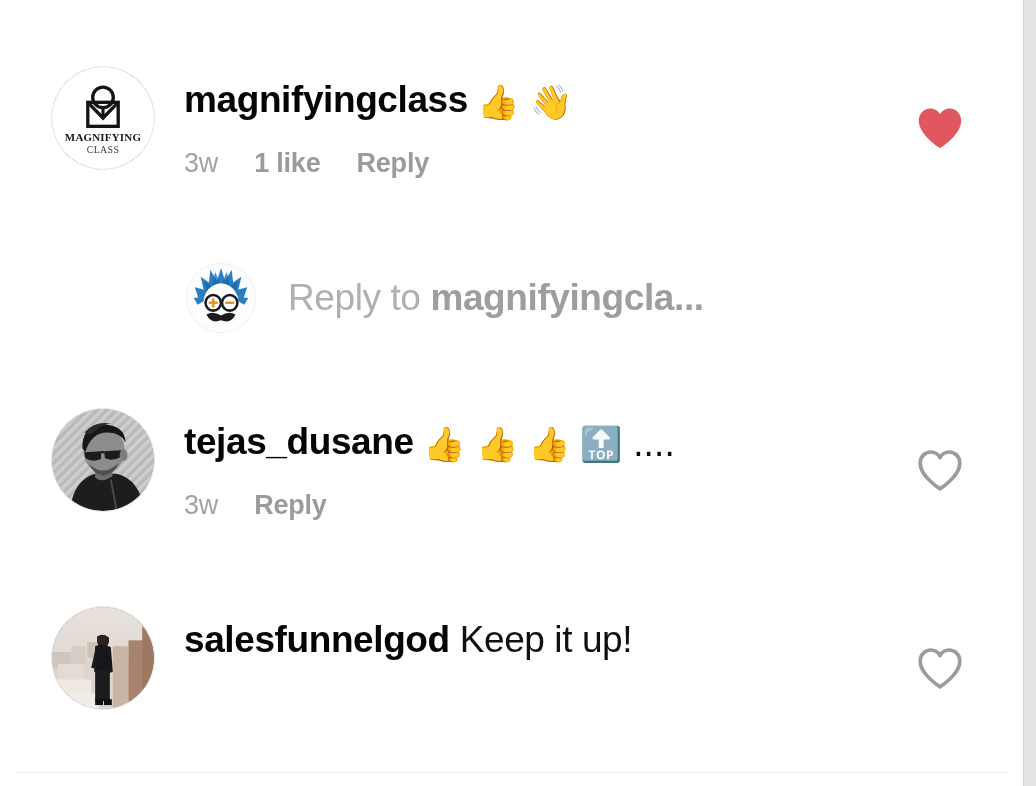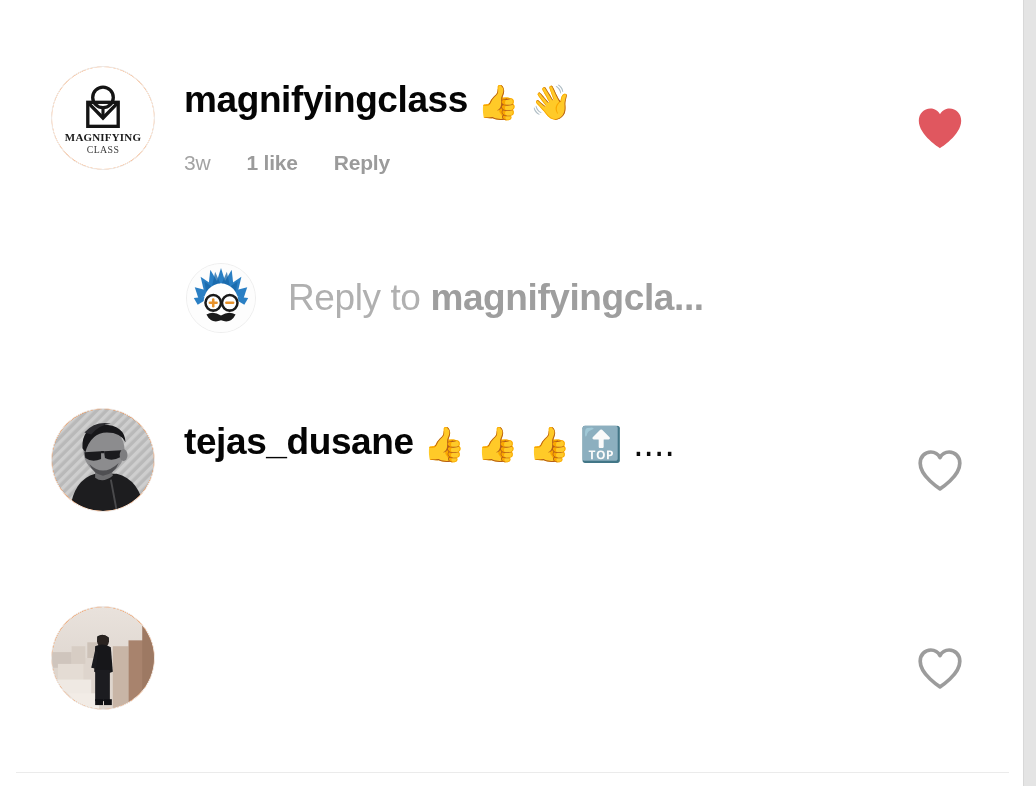--- a/index.html
+++ b/index.html
@@ -57,21 +57,21 @@
     width: 104px;
     height: 104px;
   }
 
   .avatar {
     width: 104px;
     height: 104px;
     border-radius: 50%;
     overflow: hidden;
     position: relative;
-    background: #f97316;
+    background: #a3a3a3;
     border: 1px solid #ededed;
     box-sizing: border-box;
   }
 
   .body-col {
     flex: 1 1 auto;
     margin-left: 29px;
     padding-top: 6px;
     min-width: 0;
   }
@@ -92,21 +92,21 @@
     color: #101010;
   }
   .emoji {
     font-family: "DejaVu Sans", sans-serif;
     font-size: 34px;
     vertical-align: -2px;
   }
 
   .meta-line {
     margin-top: 14px;
-    font-size: 21px;
+    font-size: 27px;
     line-height: 38px;
     color: #9a9a9a;
     letter-spacing: -0.2px;
     white-space: nowrap;
   }
   .meta-time {
     font-weight: 400;
     color: #a3a3a3;
     margin-right: 36px;
   }
@@ -295,20 +295,23 @@
 
               <ellipse cx="73" cy="47" rx="4" ry="6" fill="#7d7d7f"></ellipse>
             </g>
           </svg>
         </div>
       </div>
       <div class="body-col">
         <div class="comment-line">
           <span class="username">tejas_dusane</span><span>&nbsp;</span><span class="emoji">👍 👍 👍 🔝 ....</span>
         </div>
+        <div class="meta-line">
+          <span class="meta-time">3w</span><span class="meta-action">Reply</span>
+        </div>
       </div>
       <div class="like-btn" style="left:912px; top:34px;">
         <svg width="48" height="44" viewBox="0 0 24 22">
           <path d="M12 20.4 C 12 20.4 2.1 14.3 2.1 7.6 C 2.1 4.3 4.5 2.0 7.4 2.0 C 9.6 2.0 11.2 3.3 12 4.8 C 12.8 3.3 14.4 2.0 16.6 2.0 C 19.5 2.0 21.9 4.3 21.9 7.6 C 21.9 14.3 12 20.4 12 20.4 Z" fill="none" stroke="#9c9c9c" stroke-width="1.85" stroke-linejoin="round"></path>
         </svg>
       </div>
     </div>
 
     <div class="comment-row" style="top:606px;">
       <div class="avatar-wrap">
@@ -345,20 +348,23 @@
               <rect x="44" y="94" width="8" height="6" fill="#111114"></rect>
               <rect x="53" y="94" width="8" height="6" fill="#111114"></rect>
               <path d="M44 44 L 40 62 L 45 63 L 47 46 Z" fill="#1a1a1e"></path>
 
               <rect x="92" y="0" width="12" height="104" fill="#9d7963"></rect>
             </g>
           </svg>
         </div>
       </div>
       <div class="body-col">
+        <div class="comment-line">
+          <span class="username">salesfunnelgod</span><span>&nbsp;</span><span class="comment-text">Keep it up!</span>
+        </div>
       </div>
       <div class="like-btn" style="left:912px; top:34px;">
         <svg width="48" height="44" viewBox="0 0 24 22">
           <path d="M12 20.4 C 12 20.4 2.1 14.3 2.1 7.6 C 2.1 4.3 4.5 2.0 7.4 2.0 C 9.6 2.0 11.2 3.3 12 4.8 C 12.8 3.3 14.4 2.0 16.6 2.0 C 19.5 2.0 21.9 4.3 21.9 7.6 C 21.9 14.3 12 20.4 12 20.4 Z" fill="none" stroke="#9c9c9c" stroke-width="1.85" stroke-linejoin="round"></path>
         </svg>
       </div>
     </div>
 
     <div class="bottom-divider"></div>
   </div>

